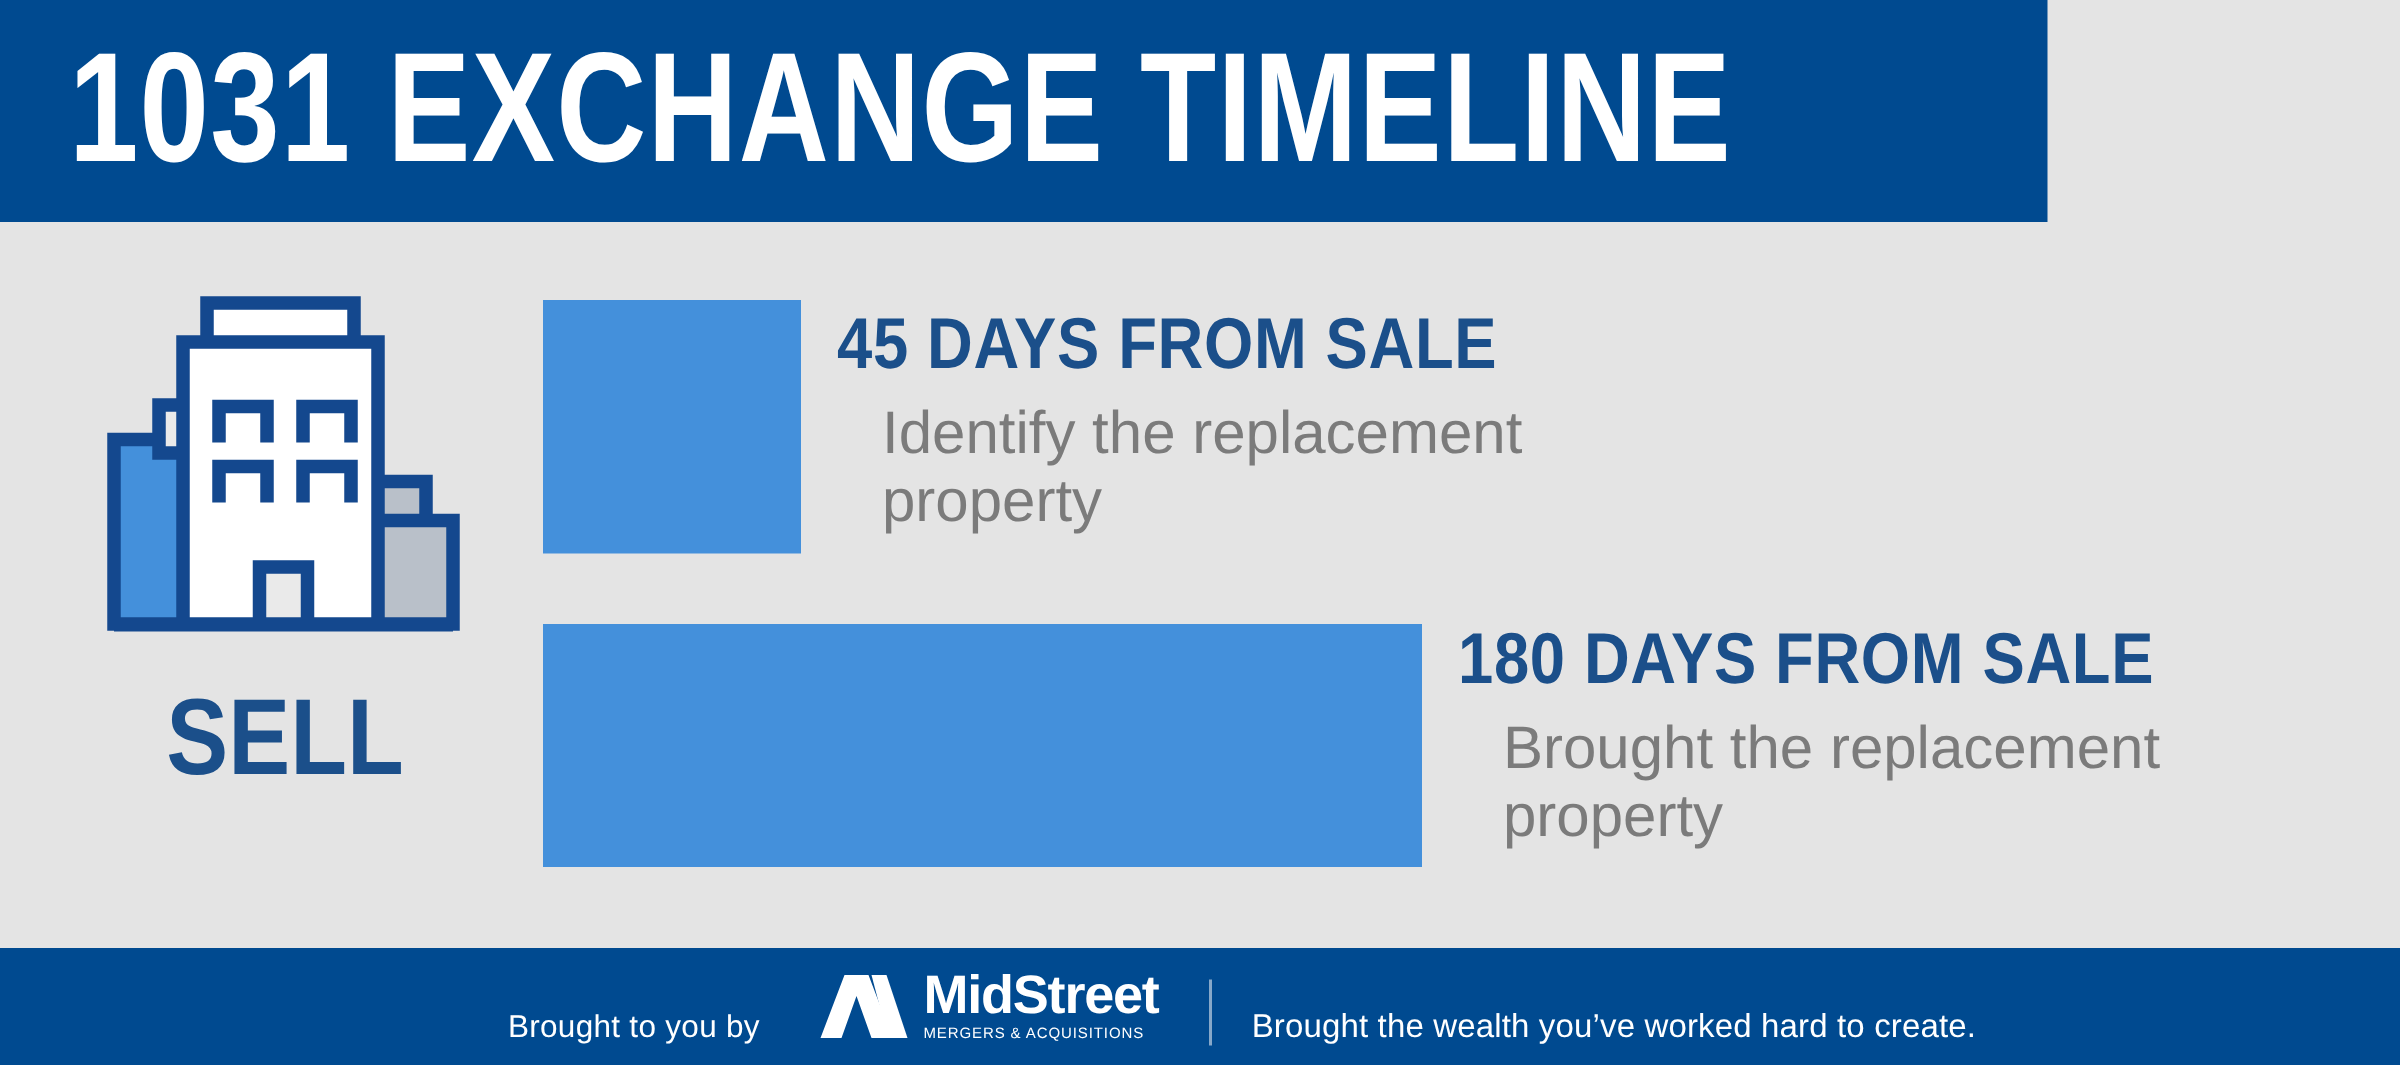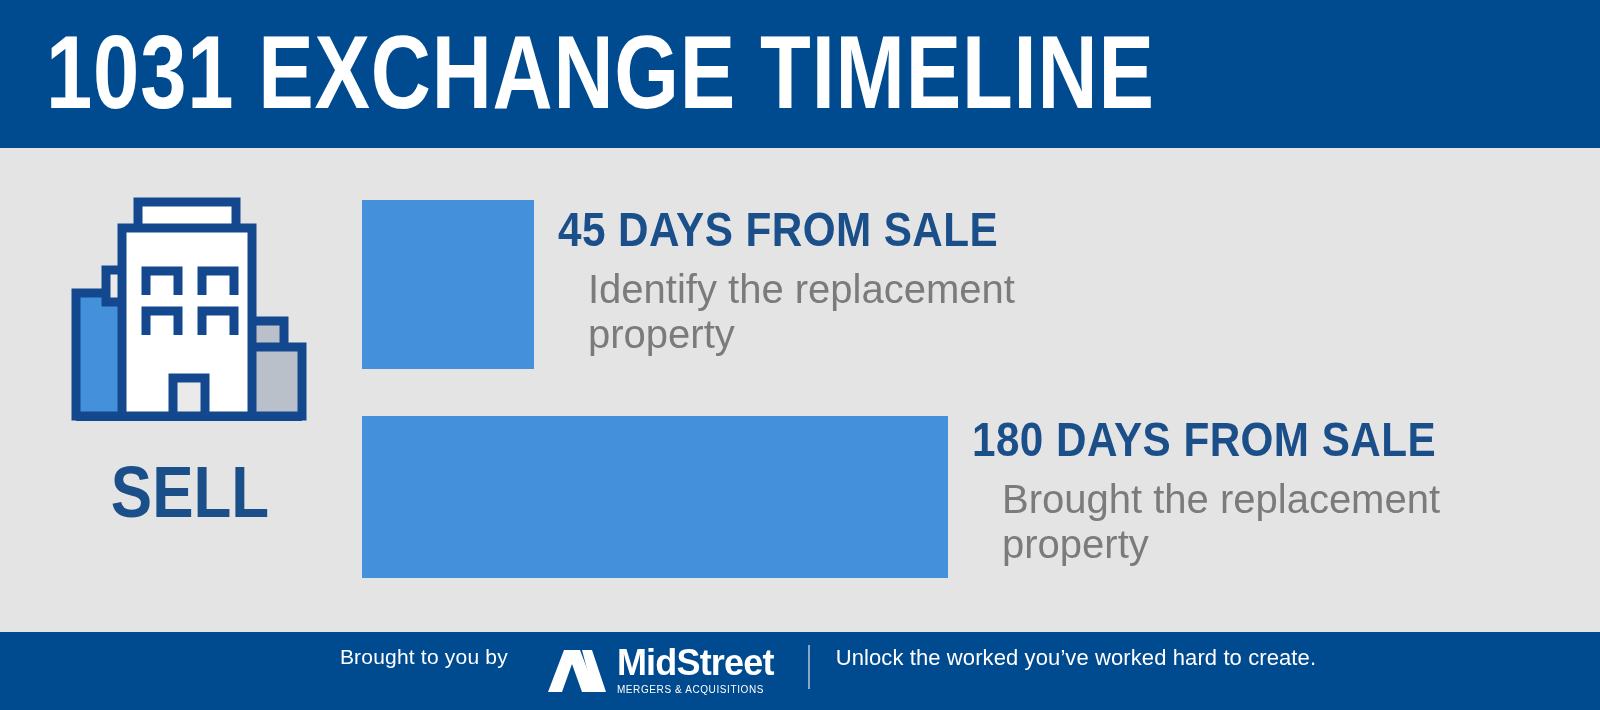--- a/index.html
+++ b/index.html
@@ -6,21 +6,21 @@
   html, body { width:1600px; height:710px; }
   body {
     font-family:"Liberation Sans", sans-serif;
     background:#e4e4e4;
     overflow:hidden;
     position:relative;
   }
 
   
   .header {
-    position:absolute; left:0; top:0; width:1600px; height:148px;
+    position:absolute; left:0; top:0; width:1365px; height:148px;
     background:#004a90;
   }
   .header-title {
     position:absolute; left:46px; top:16px;
     font-family:"Liberation Sans Narrow","Liberation Sans", sans-serif;
     font-weight:bold;
     font-size:104px;
     line-height:112px;
     color:#ffffff;
     letter-spacing:1px;
@@ -92,21 +92,21 @@
   }
   .copy-2 .copy-body { max-width:500px; }
 
   
   .footer {
     position:absolute; left:0; top:632px; width:1600px; height:78px;
     background:#004a90;
     display:flex; align-items:center; justify-content:center;
   }
   .footer-inner {
-    display:flex; align-items:flex-start; gap:0;
+    display:flex; align-items:flex-end; gap:0;
     transform:translateX(28px);
   }
   .brought {
     font-family:"Liberation Sans", sans-serif;
     font-size:21px;
     color:#ffffff;
     letter-spacing:0.2px;
     white-space:nowrap;
   }
   .logo-lockup {
@@ -207,15 +207,15 @@
         <path d="M36 2 L46 2 L60 44 L47 44 Z" fill="#ffffff"></path>
       </svg>
       <span class="logo-text">
         <span class="logo-word">MidStreet</span>
         <span class="logo-sub">MERGERS &amp; ACQUISITIONS</span>
       </span>
     </span>
 
     <span class="divider"></span>
 
-    <span class="tagline">Unlock the worked you’ve worked hard to create.</span>
+    <span class="tagline">Brought the wealth you’ve worked hard to create.</span>
   </div>
 </div>
 
 </body></html>

